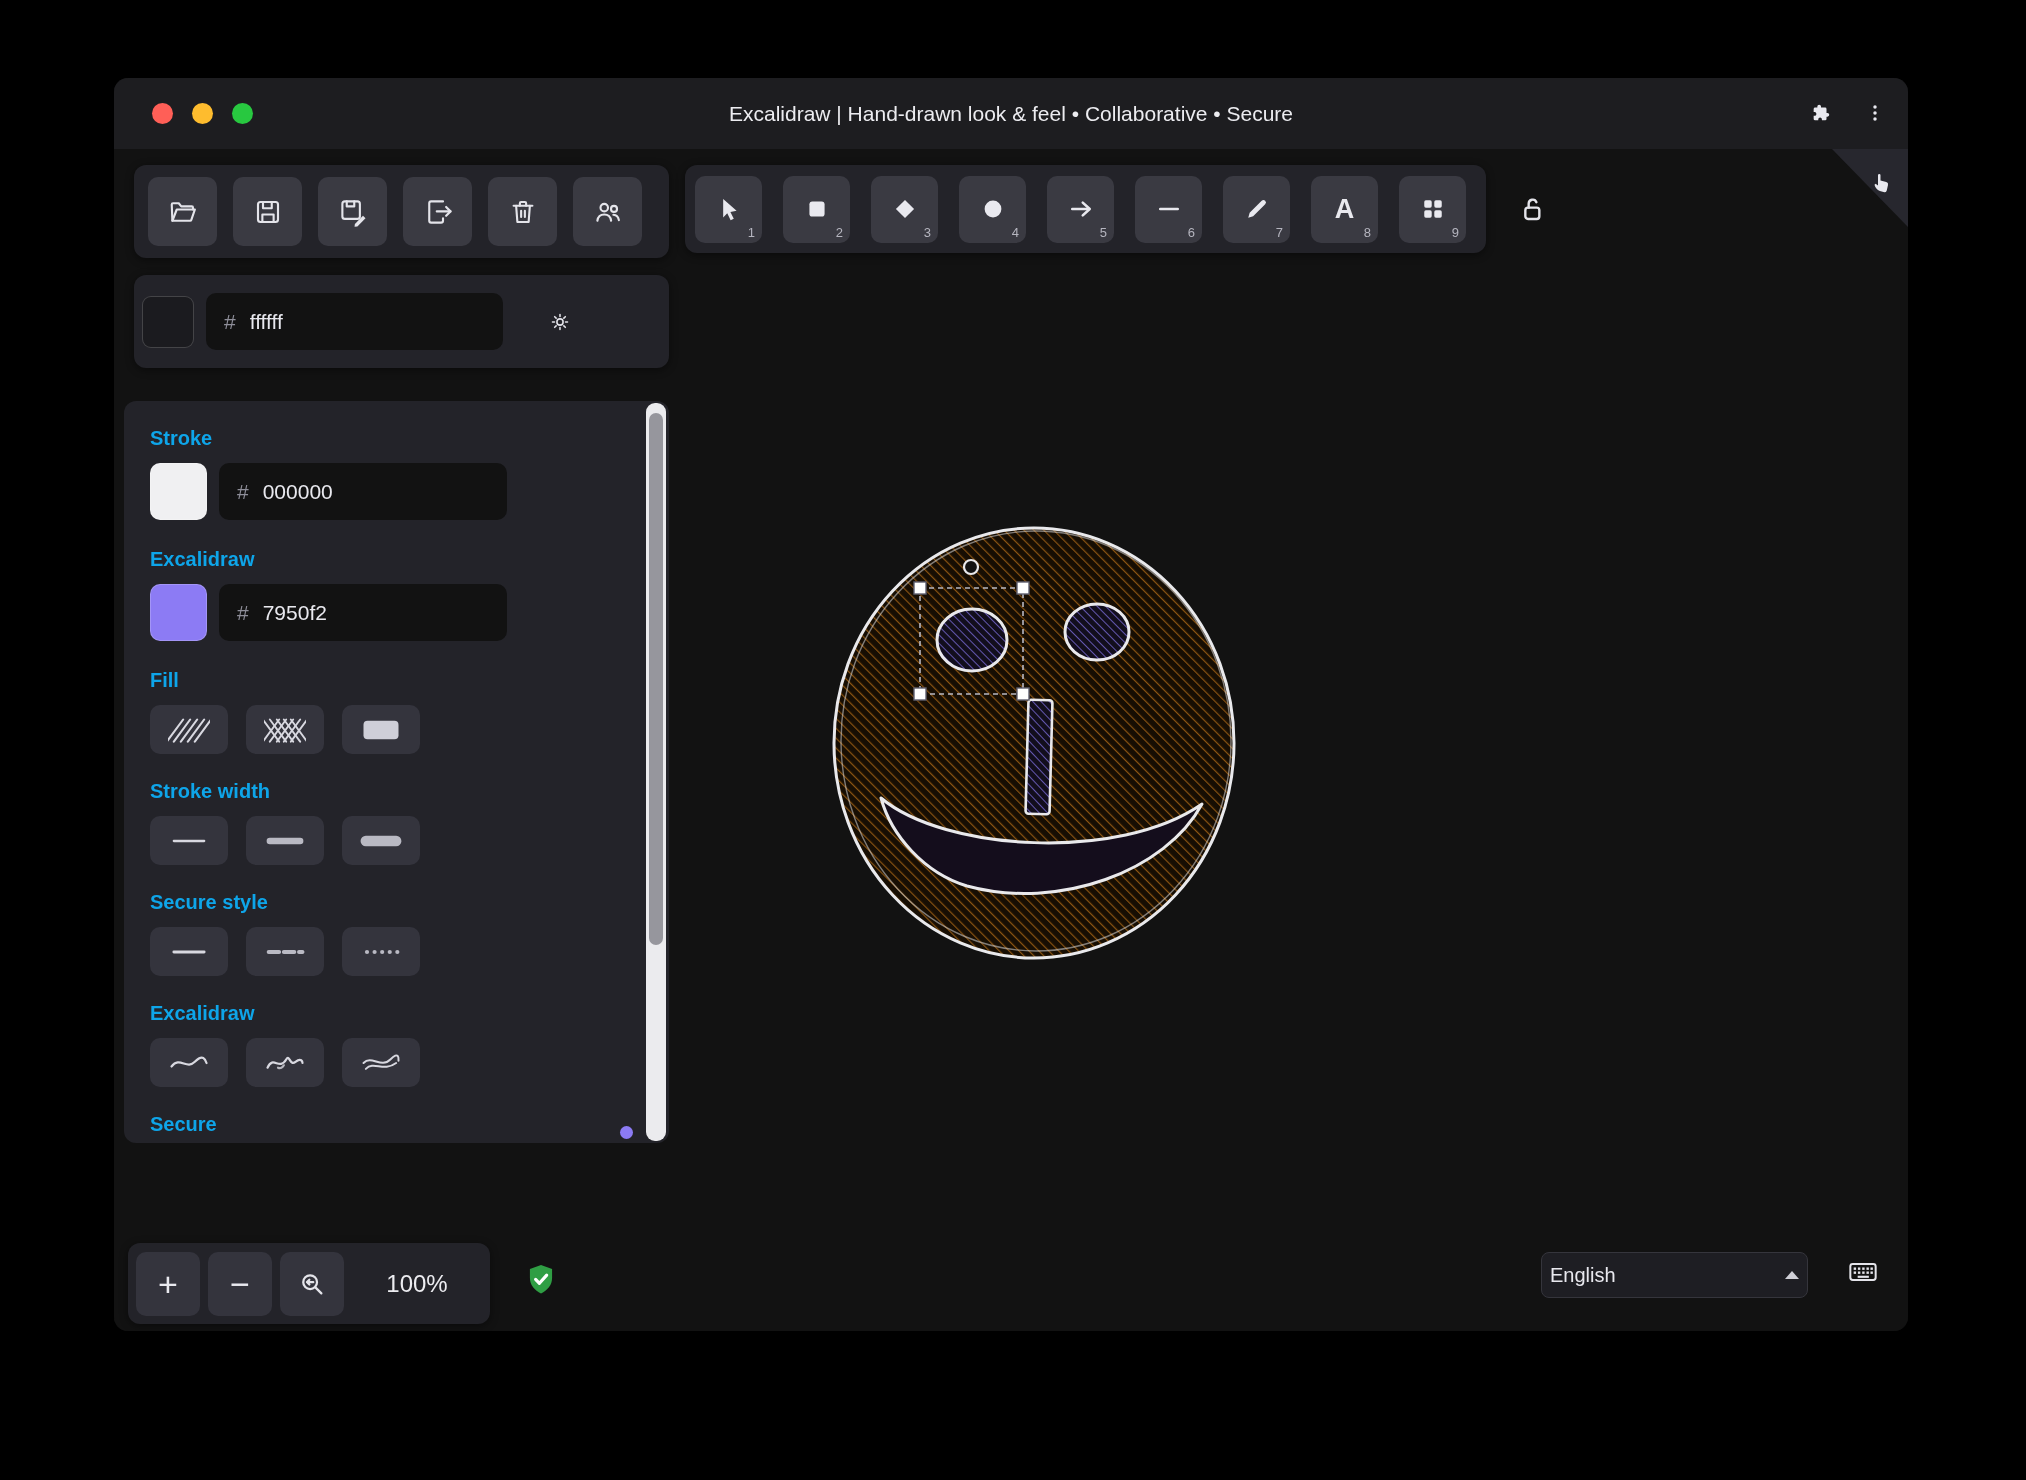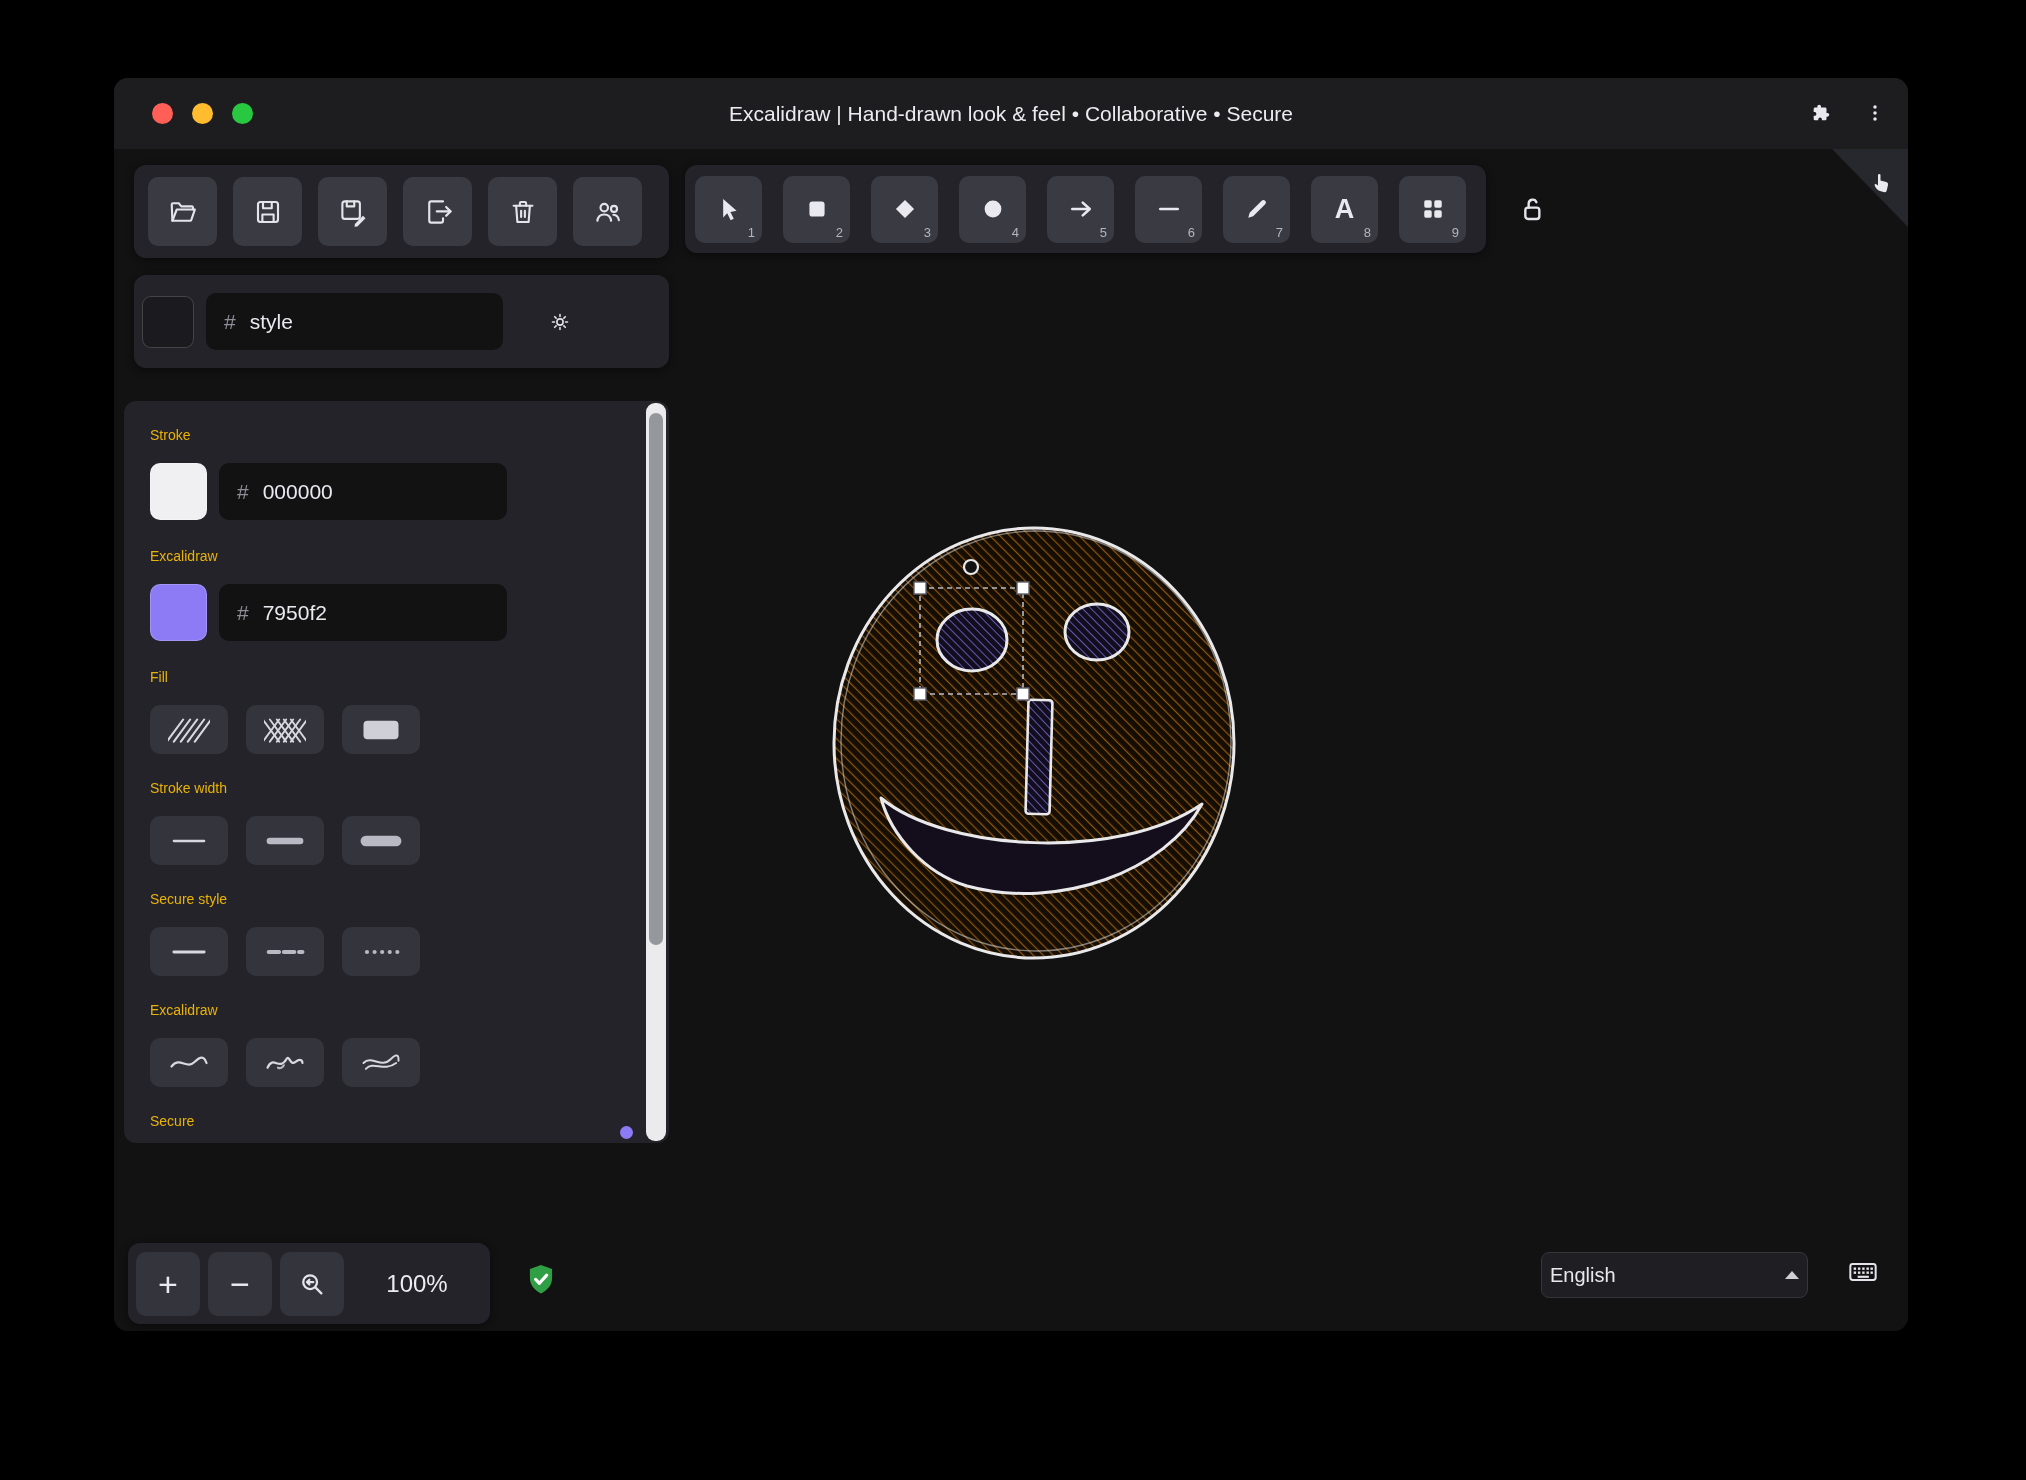--- a/index.html
+++ b/index.html
@@ -21,21 +21,21 @@
   .hex-box .hash{color:#8e8e99;padding:0 14px 0 18px;}
   .tools-island{left:571px;top:16px;width:801px;height:88px;display:flex;align-items:center;gap:21px;padding:0 10px;box-sizing:border-box;}
   .tool-btn{position:relative;width:67px;height:67px;background:#3a3a42;border:none;border-radius:10px;display:flex;align-items:center;justify-content:center;cursor:pointer;flex:none;}
   .tool-num{position:absolute;right:7px;bottom:3px;font-size:13px;color:#b5b5bf;}
   .tool-glyph{font-size:27px;font-weight:bold;color:#e9e9ef;line-height:1;}
   .lock-btn{position:absolute;left:1392px;top:34px;width:52px;height:52px;background:transparent;border:none;display:flex;align-items:center;justify-content:center;cursor:pointer;}
   .corner-fold{position:absolute;top:0;right:0;width:76px;height:78px;background:#27272e;clip-path:polygon(0 0,100% 0,100% 100%);}
   .corner-hand{position:absolute;top:16px;right:10px;}
   
   .panel{position:absolute;left:10px;top:252px;width:545px;height:742px;background:#232329;border-radius:12px;padding:26px 46px 0 16px;box-sizing:border-box;overflow:hidden;}
-  .prop-label{color:#eab308;font-size:14px;font-weight:normal;margin:0 0 12px 10px;height:24px;}
+  .prop-label{color:#0ea5e9;font-size:20px;font-weight:bold;margin:0 0 12px 10px;height:24px;}
   .prop-row{display:flex;align-items:center;margin:0 0 28px 10px;}
   .pswatch{width:57px;height:57px;border-radius:10px;border:1px solid rgba(255,255,255,.2);cursor:pointer;flex:none;}
   .pinput{margin-left:12px;width:288px;height:57px;background:#121212;border-radius:10px;display:flex;align-items:center;color:#e9e9ef;font-size:21px;}
   .pinput .hash{color:#8e8e99;padding:0 14px 0 18px;}
   .opt-row{display:flex;gap:18px;margin:0 0 26px 10px;}
   .opt-btn{width:78px;height:49px;background:#34343d;border:none;border-radius:10px;display:flex;align-items:center;justify-content:center;cursor:pointer;flex:none;}
   .scroll-track{position:absolute;right:3px;top:2px;bottom:2px;width:20px;background:#ebebee;border-radius:9px;}
   .scroll-thumb{position:absolute;left:3px;top:10px;width:14px;height:532px;background:#96969d;border-radius:7px;}
   .panel-dot{position:absolute;right:36px;bottom:4px;width:13px;height:13px;border-radius:50%;}
   
@@ -126,21 +126,21 @@
           <circle cx="16.8" cy="9.5" r="2.4"></circle>
             <path d="M16.3 14.2c2.4.2 4 1.7 4.4 4.3"></path>
         </svg>
       </button>
     </div>
 
     <div class="island color-island">
       <button class="swatch" style="background: rgb(27, 27, 31);"></button>
       <div class="hex-box">
         <span class="hash">#</span>
-        <span>style</span>
+        <span>ffffff</span>
       </div>
       <button class="tb-icon" style="position:static;margin-left:40px;">
         <svg width="30" height="30" viewBox="0 0 24 24" fill="none" stroke="#e4e4ea" stroke-width="1.7" stroke-linecap="round">
           <circle cx="12" cy="12" r="3.4"></circle>
           <path d="M12 3.8V6M12 18v2.2M3.8 12H6M18 12h2.2M6.2 6.2l1.6 1.6M16.2 16.2l1.6 1.6M17.8 6.2l-1.6 1.6M7.8 16.2l-1.6 1.6"></path>
         </svg>
       </button>
     </div>
 
     <div class="island tools-island">

